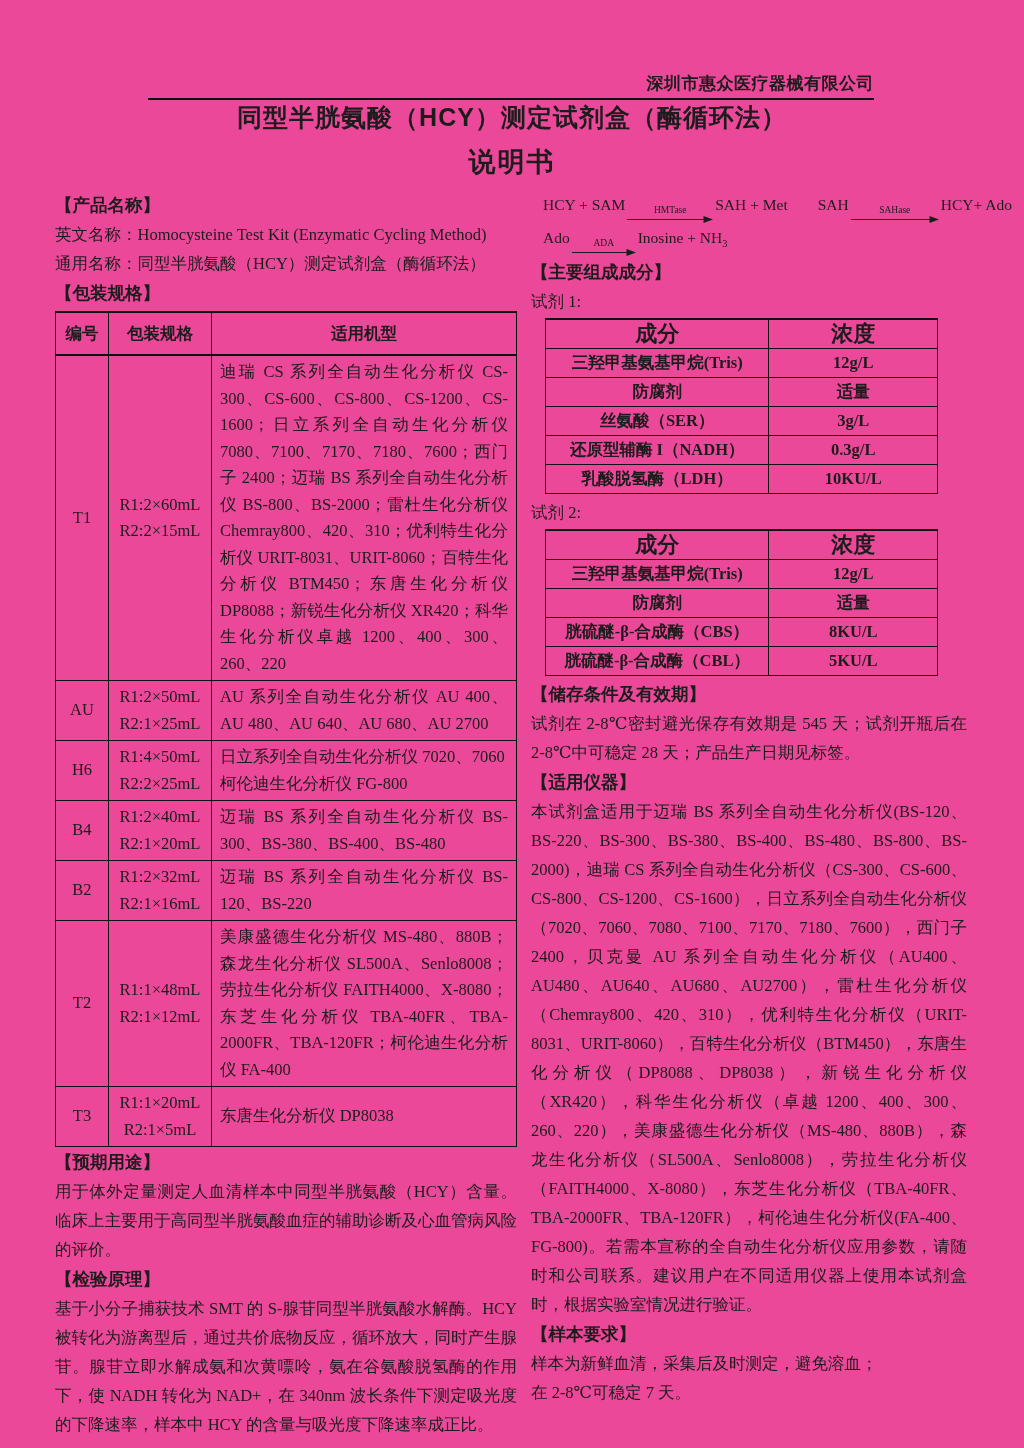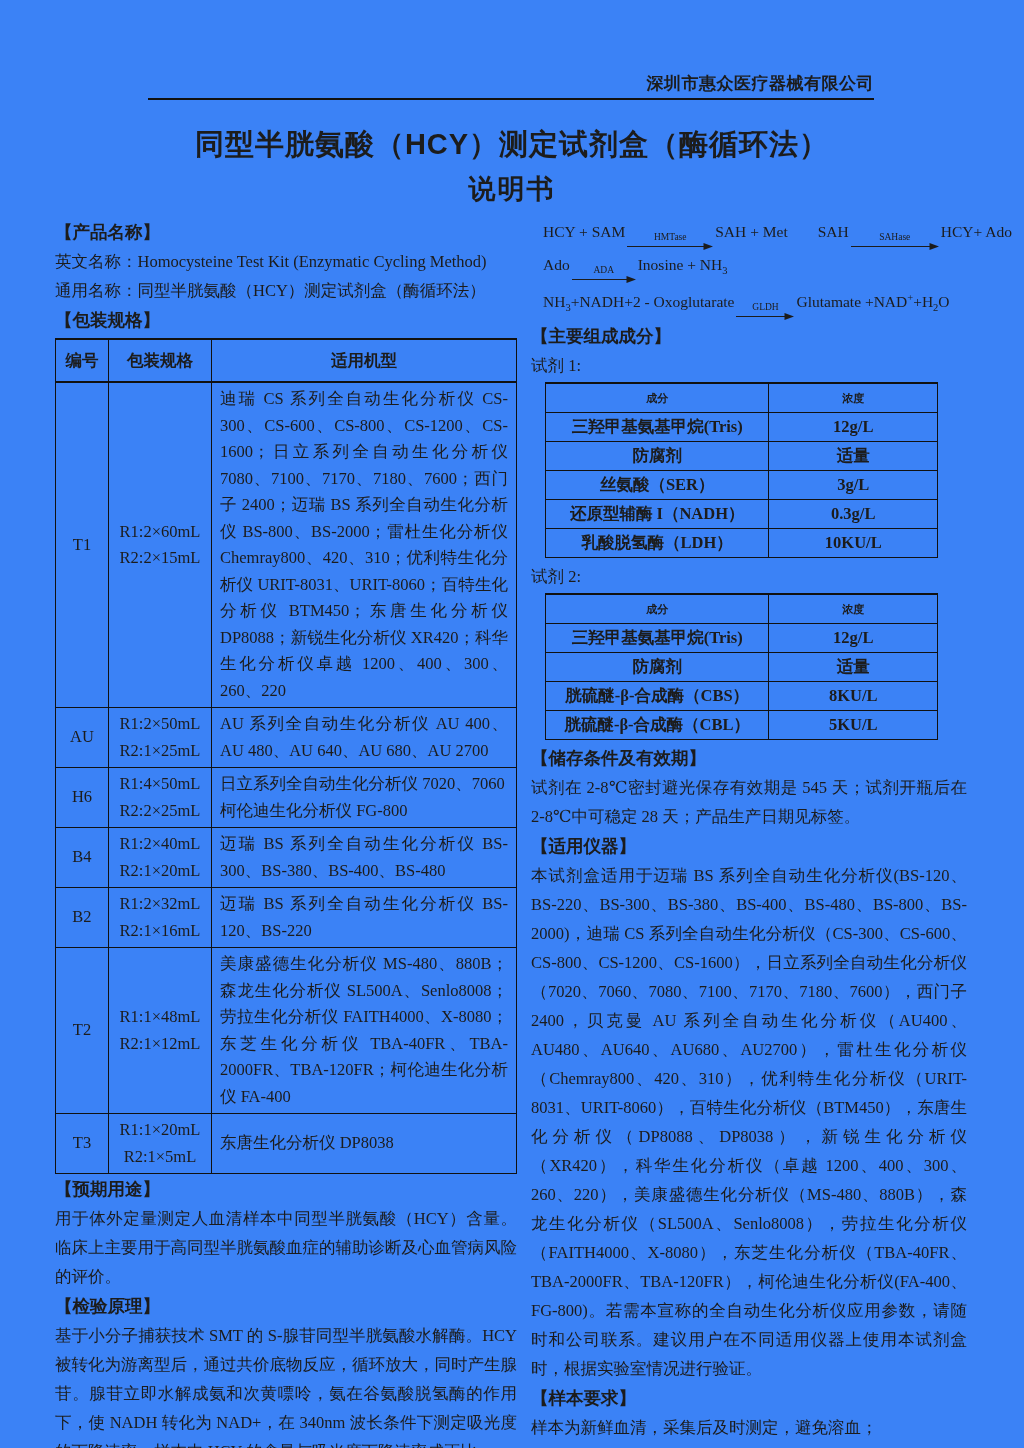--- a/index.html
+++ b/index.html
@@ -1,29 +1,29 @@
 <!DOCTYPE html>
 <html><head>
 <meta charset="utf-8">
 <style>
   html,body{margin:0;padding:0;background:#ffffff;}
   .page{
-    width:1024px;height:1448px;background:#3b82f6;color:#1c1c1c;
+    width:1024px;height:1448px;background:#ec4899;color:#1c1c1c;
     position:relative;overflow:hidden;margin:0 auto;
     font-family:"Liberation Serif","DejaVu Serif",serif;
   }
   
   .hdr{margin:74px 150px 0 148px;border-bottom:2.5px solid #111;padding-bottom:4px;}
   .company{
     text-align:right;font-family:"Liberation Sans","DejaVu Sans",sans-serif;
     font-weight:bold;font-size:17px;line-height:20px;letter-spacing:.5px;
   }
   .title{
-    margin-top:27px;text-align:center;font-family:"Liberation Sans","DejaVu Sans",sans-serif;
-    font-weight:bold;font-size:29px;line-height:34px;letter-spacing:1px;
+    text-align:center;font-family:"Liberation Sans","DejaVu Sans",sans-serif;
+    font-weight:bold;font-size:25px;line-height:34px;letter-spacing:1px;
   }
   .subtitle{
     margin-top:12px;text-align:center;font-family:"Liberation Sans","DejaVu Sans",sans-serif;
     font-weight:bold;font-size:27px;line-height:32px;letter-spacing:2px;
   }
   .cols{display:flex;padding:0 57px 0 55px;gap:14px;margin-top:12px;}
   .col-l{width:462px;flex:0 0 462px;}
   .col-r{flex:1;min-width:0;}
   .sec-h{
     font-family:"Liberation Sans","DejaVu Sans",sans-serif;font-weight:bold;
@@ -41,21 +41,21 @@
     font-size:16.5px;line-height:25px;padding:8px 4px;border-bottom-width:2.6px;border-top-width:2.2px;
   }
   .ptable td{font-size:16.5px;line-height:26.5px;padding:3px 6px;vertical-align:middle;}
   .ptable .c{text-align:center;}
   .ptable .models{text-align:justify;padding:3px 8px;}
   
   .rtable{width:393px;border-collapse:collapse;margin:2px 0 4px 14px;}
   .rtable th,.rtable td{border:1.6px solid #111;text-align:center;font-weight:bold;}
   .rtable th{
     font-family:"Liberation Sans","DejaVu Sans",sans-serif;font-weight:bold;
-    font-size:11px;line-height:24px;padding:2px 4px;border-top-width:2.2px;
+    font-size:22px;line-height:24px;padding:2px 4px;border-top-width:2.2px;
   }
   .rtable td{font-size:16.5px;line-height:24px;padding:2px 4px;}
   .rtable .comp{width:57%;}
   
   .equations{font-size:15.5px;line-height:25px;margin-top:2px;}
   .eq{white-space:nowrap;margin-bottom:1px;margin-left:12px;}
   .rx{display:inline-block;text-align:center;vertical-align:-3px;margin:0 2px;}
   .rx .lbl{display:block;font-size:9.5px;line-height:10px;margin-bottom:0;}
   .rx svg{display:block;margin:0 auto;}
   .rx svg line{stroke:#1c1c1c;stroke-width:1.1;}
@@ -165,26 +165,20 @@
                 <line x1="0" y1="4.5" x2="81" y2="4.5"></line>
                 <path d="M88 4.5 L78.5 1 L78.5 8 Z"></path>
               </svg></span><span>HCY+ Ado</span>
         </div>
         <div class="eq">
           <span>Ado</span><span class="rx"><span class="lbl">ADA</span><svg width="64" height="9" viewBox="0 0 64 9">
                 <line x1="0" y1="4.5" x2="57" y2="4.5"></line>
                 <path d="M64 4.5 L54.5 1 L54.5 8 Z"></path>
               </svg></span><span>Inosine + NH</span><sub class="sm">3</sub>
         </div>
-        <div class="eq">
-          <span>NH</span><sub class="sm">3</sub><span>+NADH+2 - Oxoglutarate</span><span class="rx"><span class="lbl">GLDH</span><svg width="58" height="9" viewBox="0 0 58 9">
-                <line x1="0" y1="4.5" x2="51" y2="4.5"></line>
-                <path d="M58 4.5 L48.5 1 L48.5 8 Z"></path>
-              </svg></span><span>Glutamate +NAD</span><sup class="sm">+</sup><span>+H</span><sub class="sm">2</sub><span>O</span>
-        </div>
       </div>
 
       <div class="sec-h">【主要组成成分】</div>
 
       <div class="body-line">试剂 1:</div>
       <table class="rtable">
         <colgroup>
             <col class="comp" style="width:57%">
             <col>
           </colgroup>

